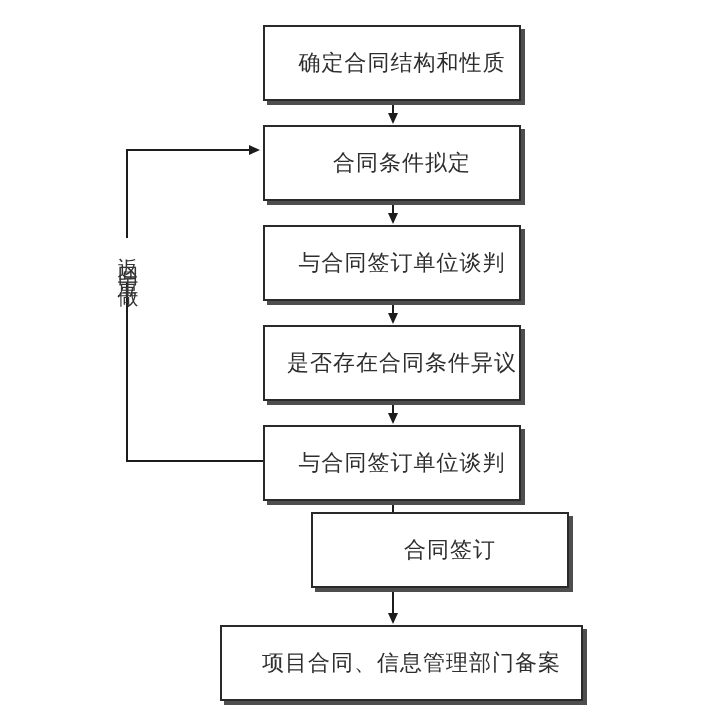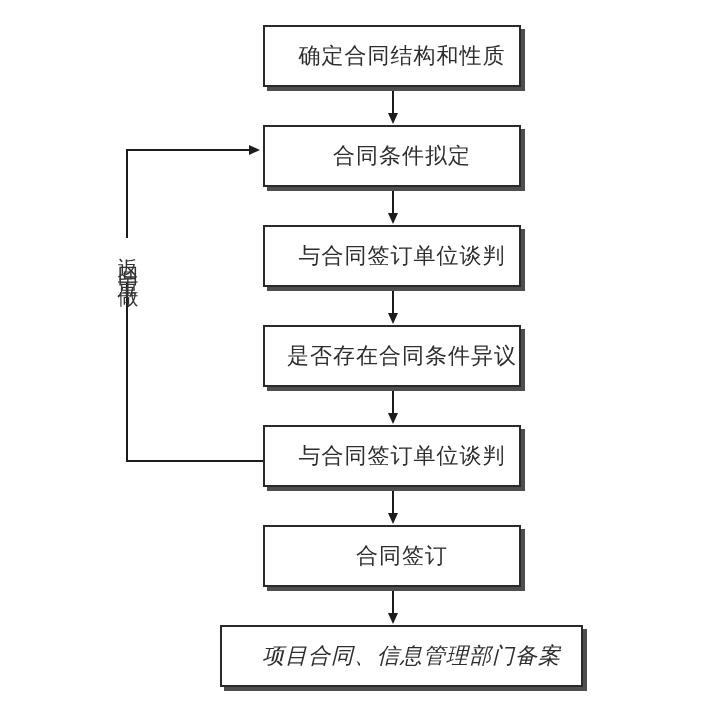--- a/index.html
+++ b/index.html
@@ -28,41 +28,41 @@
     stroke-width: 2;
     fill: none;
   }
   .arrowhead-fill {
     fill: #1c1c1c;
   }
   .node {
     position: absolute;
     left: 263px;
     width: 258px;
-    height: 62px;
+    height: 76px;
     box-sizing: border-box;
     border: 2px solid #2a2a2a;
     background: #ffffff;
     box-shadow: 4px 4px 0 0 #4e4e4e;
     display: flex;
     align-items: center;
     justify-content: center;
     font-size: 22px;
     color: #2e2e2e;
     letter-spacing: 1px;
     white-space: nowrap;
     padding-left: 20px;
   }
   .node-1 { top: 25px; }
   .node-2 { top: 125px; font-family: Liberation Mono, monospace; }
   .node-3 { top: 225px; }
   .node-4 { top: 325px; }
   .node-5 { top: 425px; }
-  .node-6 { top: 525px; }
-  .node-7 { top: 625px; left: 220px; width: 363px; font-style: italic; }
+  .node-6 { top: 512px; margin-left: 48px; }
+  .node-7 { top: 625px; left: 220px; width: 363px; }
   .loop-label {
     position: absolute;
     left: 117px;
     top: 238px;
     writing-mode: vertical-rl;
     text-orientation: upright;
     font-size: 21px;
     letter-spacing: 10px;
     color: #333333;
     background: #ffffff;

